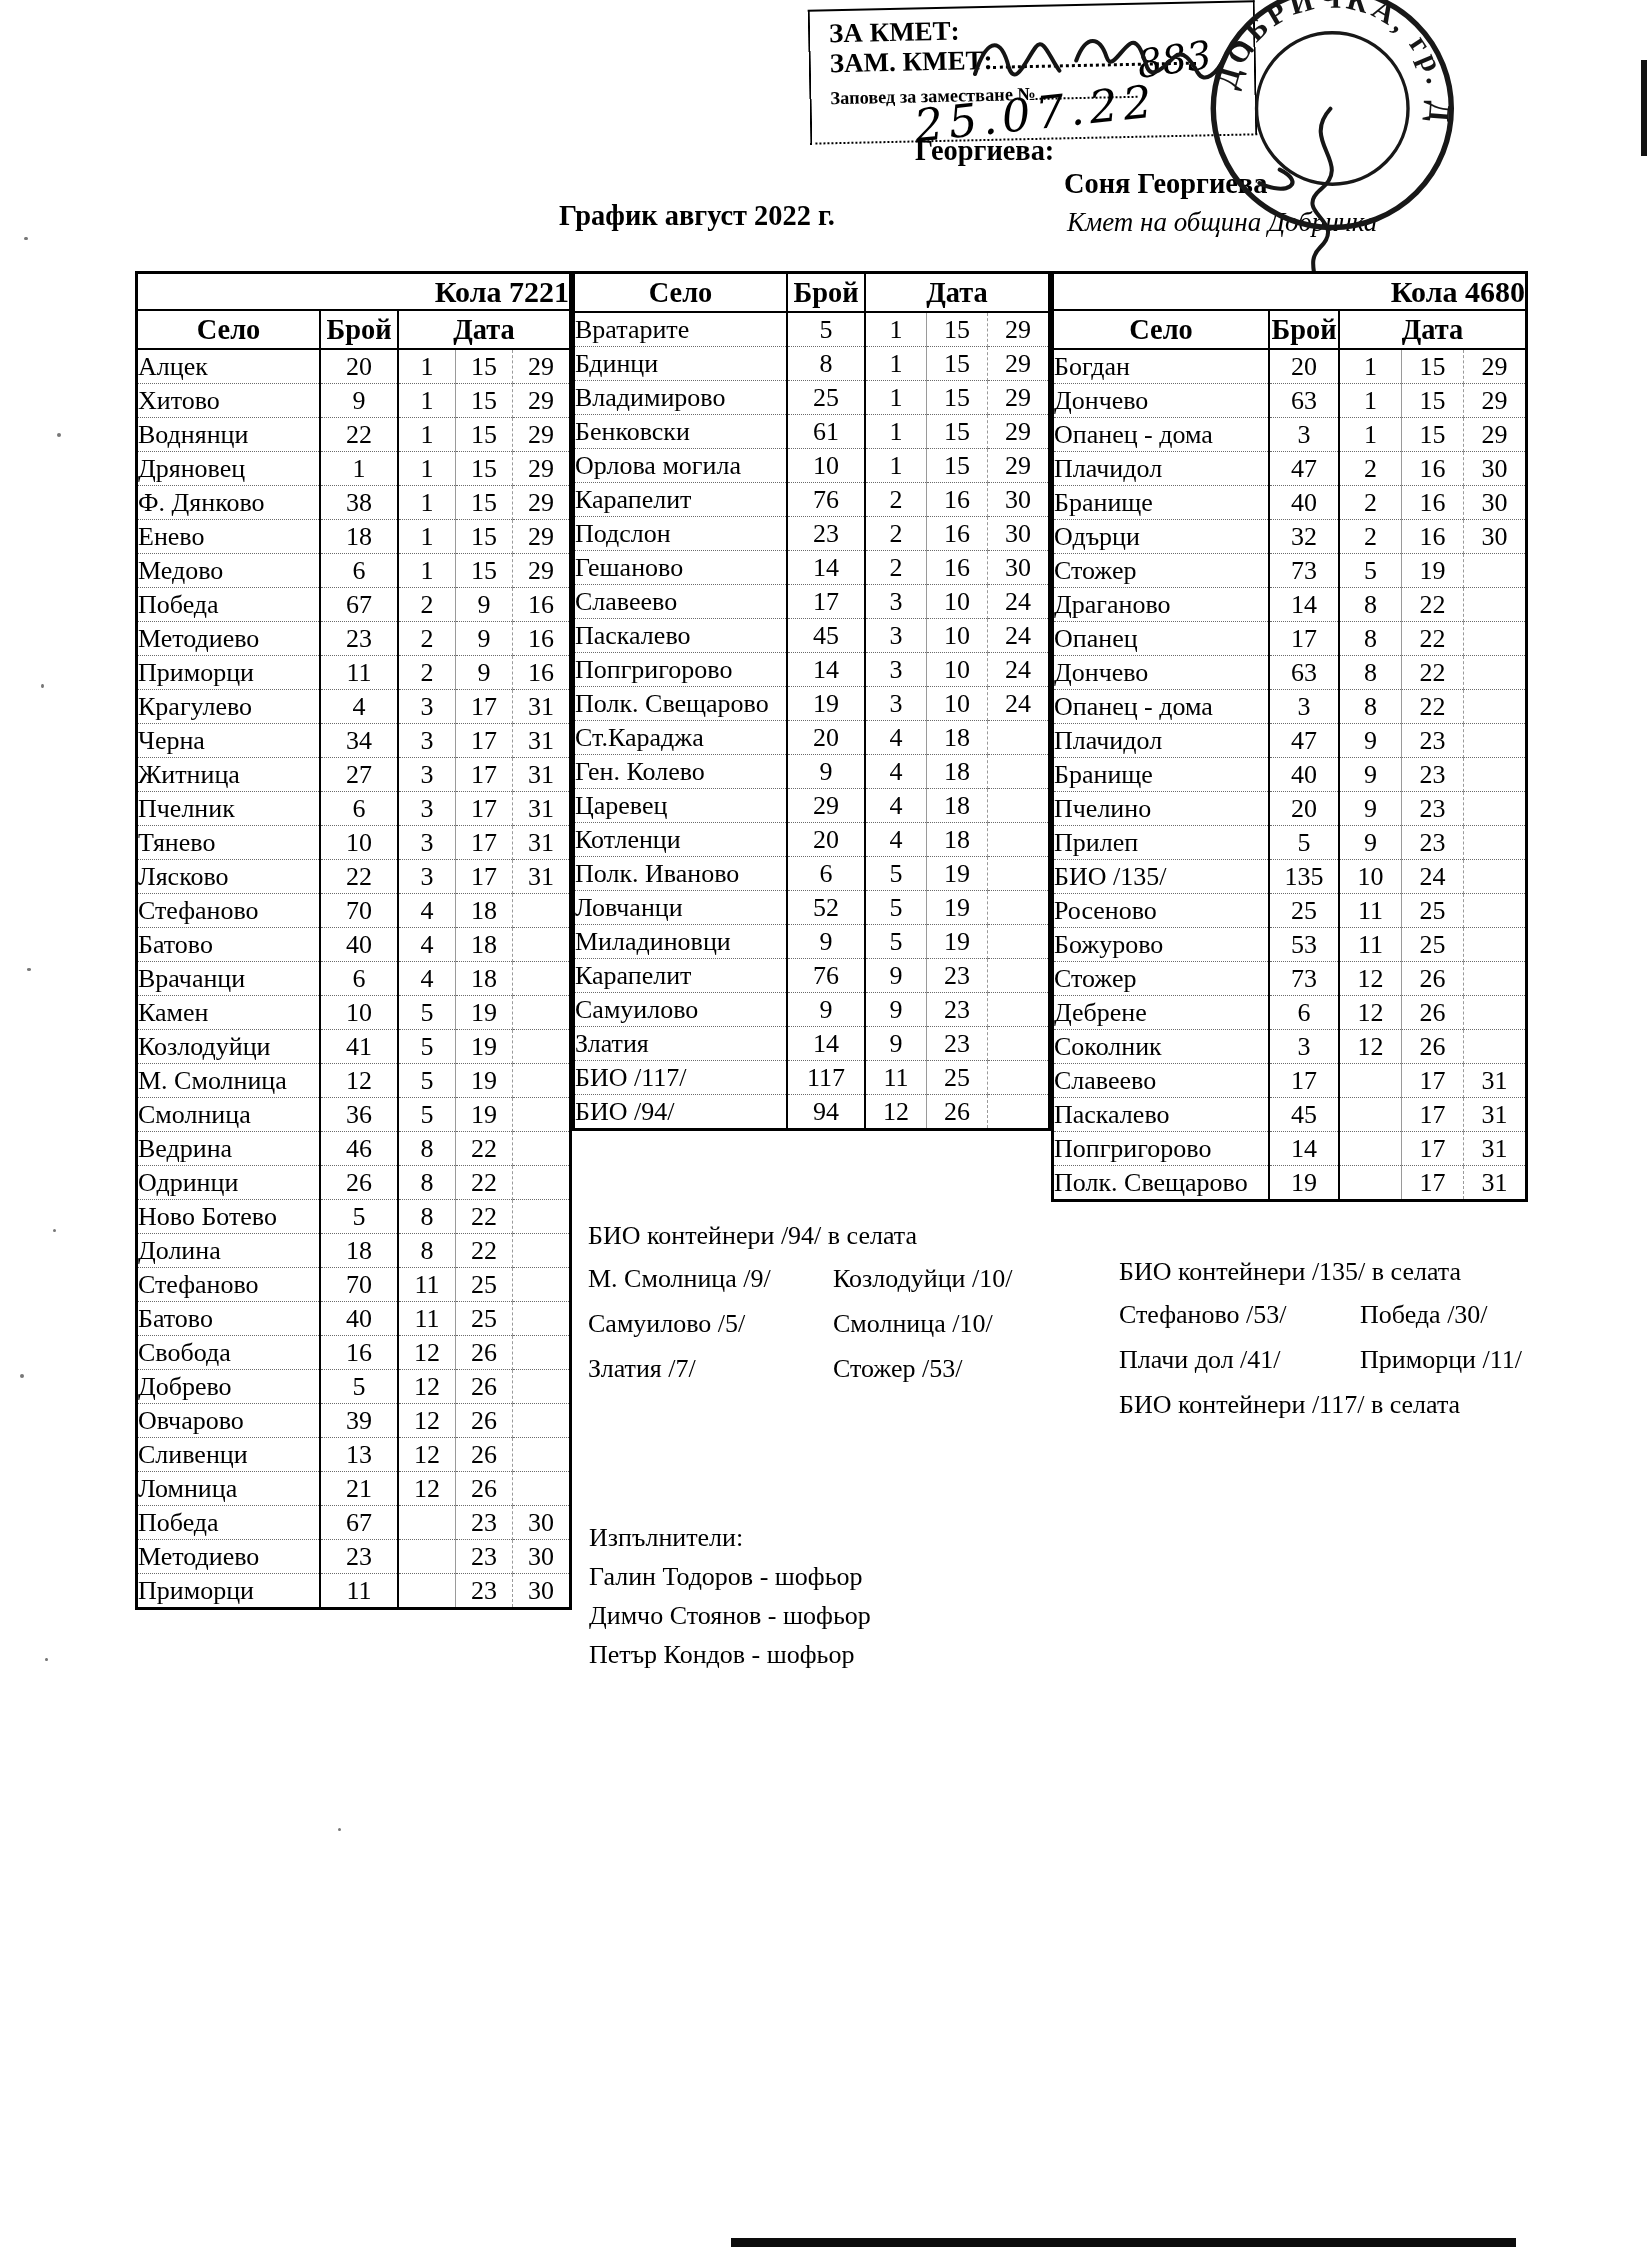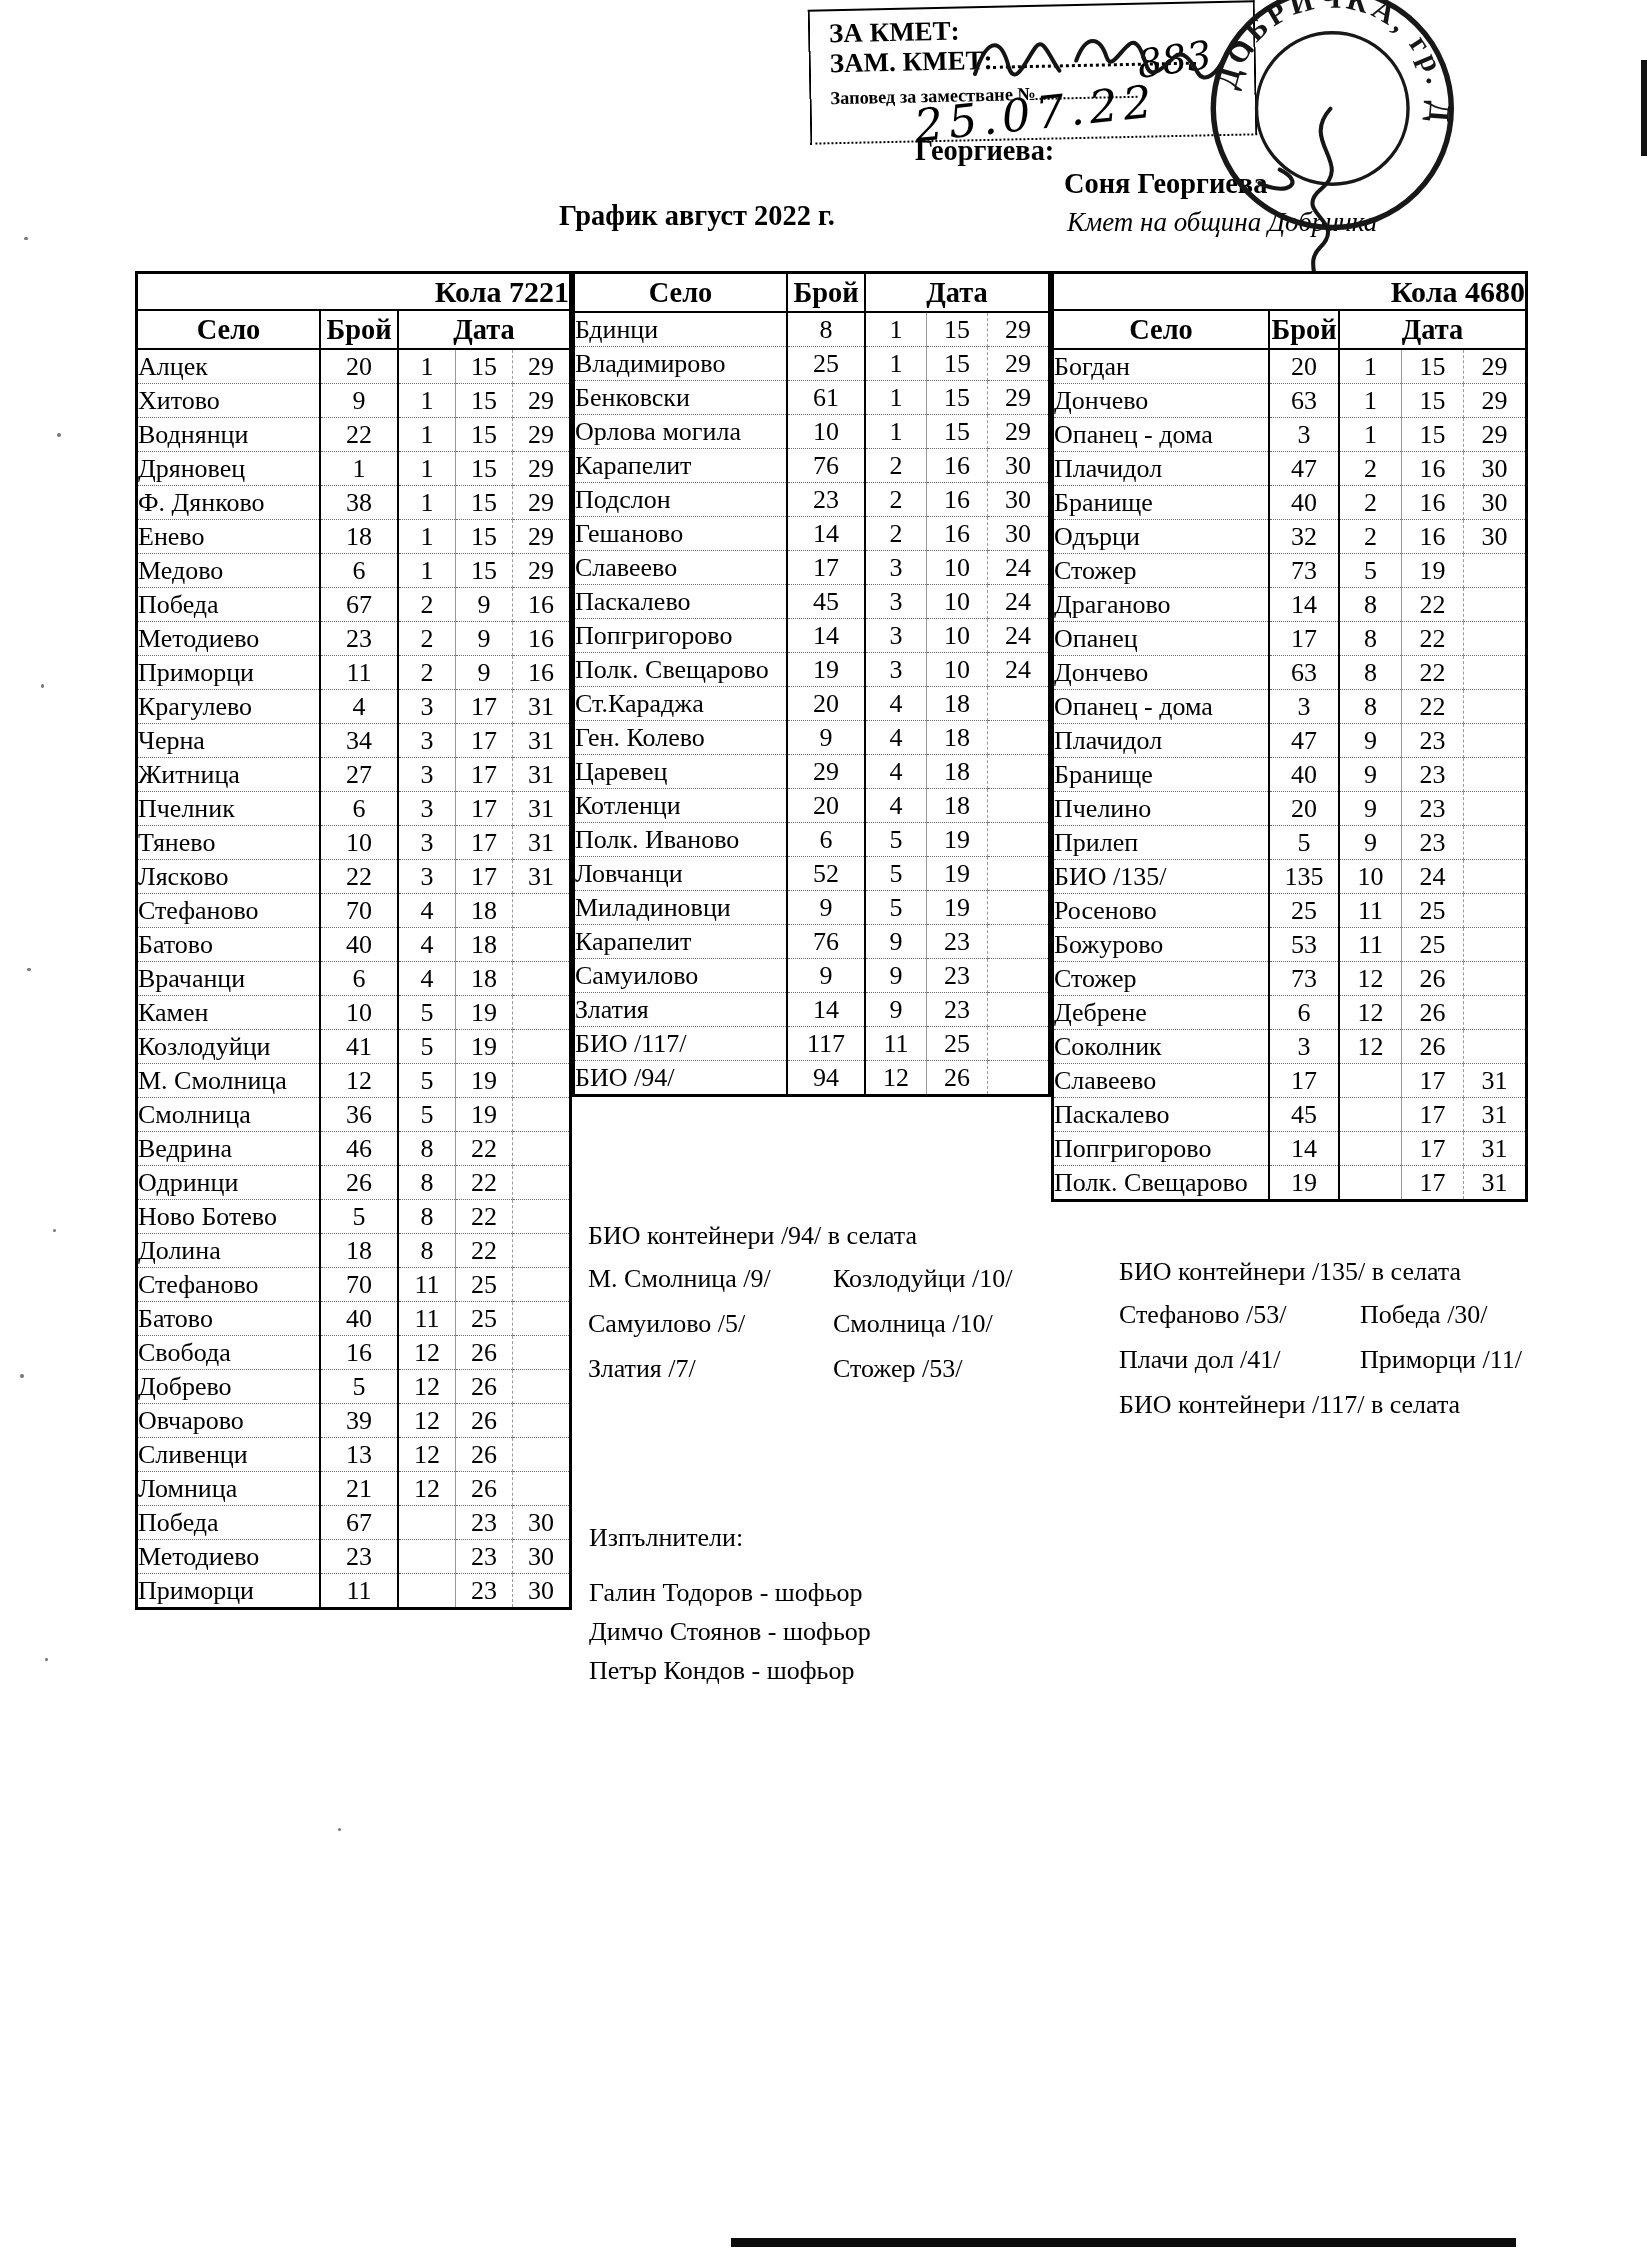--- a/index.html
+++ b/index.html
@@ -45,21 +45,21 @@
   
   .note{font-size:26px;line-height:32.5px;}
   .notes-4491{left:588px;top:1220px;width:477px;}
   .notes-4680{left:1119px;top:1256px;width:487px;}
   .note-header{margin-bottom:10.8px;white-space:nowrap;}
   .pairs{display:grid;grid-template-columns:245px auto;row-gap:12.2px;}
   .notes-4680 .pairs{grid-template-columns:241px auto;}
   .pairs div{white-space:nowrap;}
   .note-header2{margin:12.2px 0 10.8px 0;}
   .executors{left:589px;top:1523px;font-size:26px;}
-  .executors .hdr{margin-bottom:20px;}
+  .executors .hdr{margin-bottom:4px;}
   .executors .drv{line-height:39px;white-space:nowrap;}
   
   .scan-bar{left:731px;top:2238px;width:785px;height:8.8px;background:#0c0c0c;}
   .edge-mark{left:1641px;top:60px;width:6.1px;height:96px;background:#111;}
   .speck{position:absolute;background:#777;border-radius:50%;}
 </style>
 </head>
 <body>
 
 <div class="page">
@@ -378,20 +378,27 @@
       </table>
     <table class="vt t2">
         <thead>
           <tr class="cols">
             <th class="c-selo" colspan="1">Село</th>
             <th class="c-broi" colspan="1">Брой</th>
             <th class="c-date" colspan="3">Дата</th>
           </tr>
         </thead>
         <tbody>
+          <tr>
+            <td class="c-selo">Вратарите</td>
+            <td class="c-broi">5</td>
+            <td class="c-d1">1</td>
+            <td class="c-d2">15</td>
+            <td class="c-d3">29</td>
+          </tr>
           <tr>
             <td class="c-selo">Бдинци</td>
             <td class="c-broi">8</td>
             <td class="c-d1">1</td>
             <td class="c-d2">15</td>
             <td class="c-d3">29</td>
           </tr>
           <tr>
             <td class="c-selo">Владимирово</td>
             <td class="c-broi">25</td>

